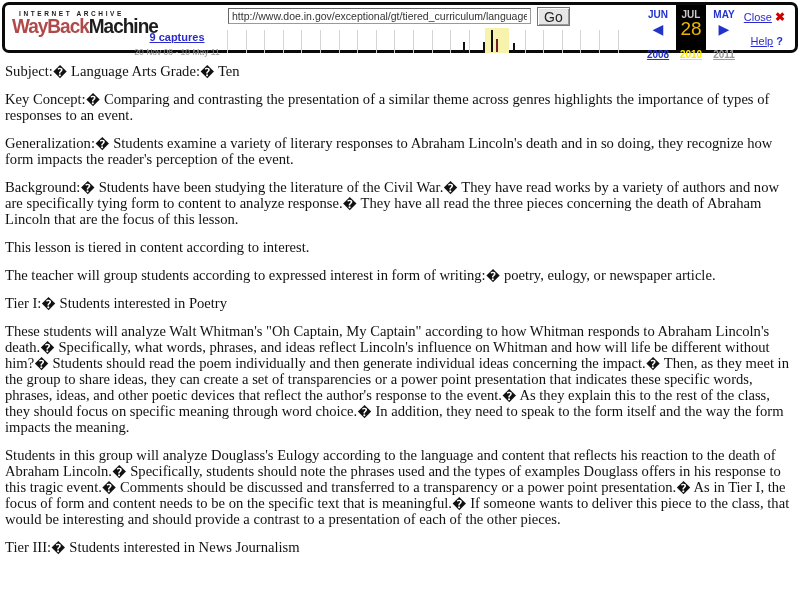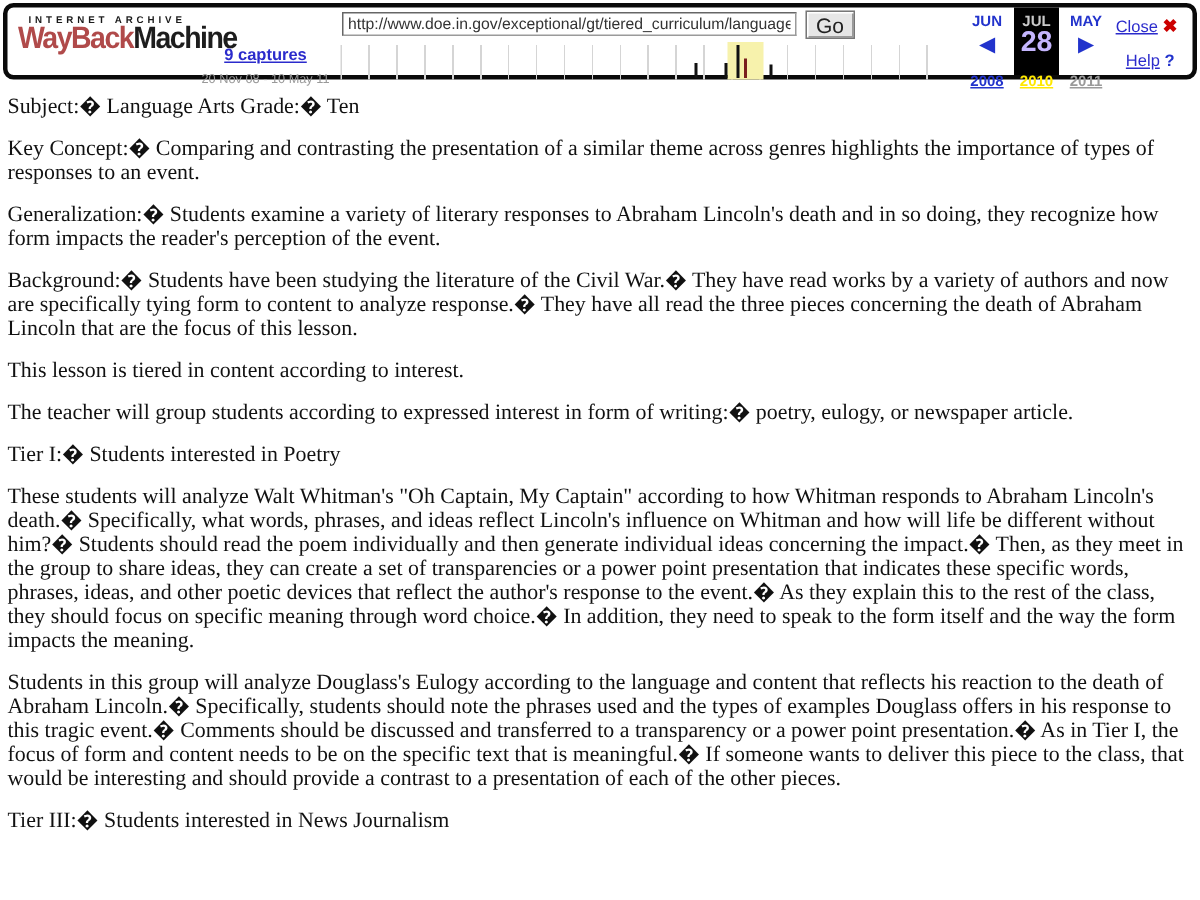--- a/index.html
+++ b/index.html
@@ -43,21 +43,21 @@
 
   .wb-nav { position:absolute; left:638px; top:0; width:98px; height:45px; }
   .wb-nav .col { position:absolute; top:0; width:30px; height:45px; text-align:center; }
   .wb-nav .col.prev { left:0; }
   .wb-nav .col.cur  { left:33px; background:#000; height:45px; padding-top:0; }
   .wb-nav .col.next { left:66px; }
   .wb-nav .mo { display:block; font-size:10px; font-weight:bold; margin-top:4px; }
   .wb-nav .prev .mo, .wb-nav .prev .yr { color:#2233cc; }
   .wb-nav .next .mo { color:#2233cc; }
   .wb-nav .cur .mo { color:#c9c9c9; }
-  .wb-nav .day { display:block; font-size:19px; font-weight:bold; color:#c4b5fd; line-height:18px; }
+  .wb-nav .day { display:block; font-size:19px; font-weight:normal; color:#eab308; line-height:18px; }
   .wb-nav .arrow { display:block; font-size:14px; color:#2233cc; line-height:18px; cursor:pointer; }
   .wb-nav .yr { display:block; font-size:10px; font-weight:bold; margin-top:11px;text-decoration:underline; }
   .wb-nav .cur .yr { color:#ffe800; }
   .wb-nav .next .yr { color:#9a9a9a; }
 
   .wb-close { position:absolute; right:10px; top:5px; font-size:11px; }
   .wb-help  { position:absolute; right:12px; top:30px; font-size:11px;padding-left:20px; }
   .wb-close a, .wb-help a { color:#2b2bcc; text-decoration:underline; cursor:pointer; }
   .wb-close .x { color:#cc0000; font-weight:bold; font-size:12px; }
   .wb-help .q { color:#2233cc; font-weight:bold; }

